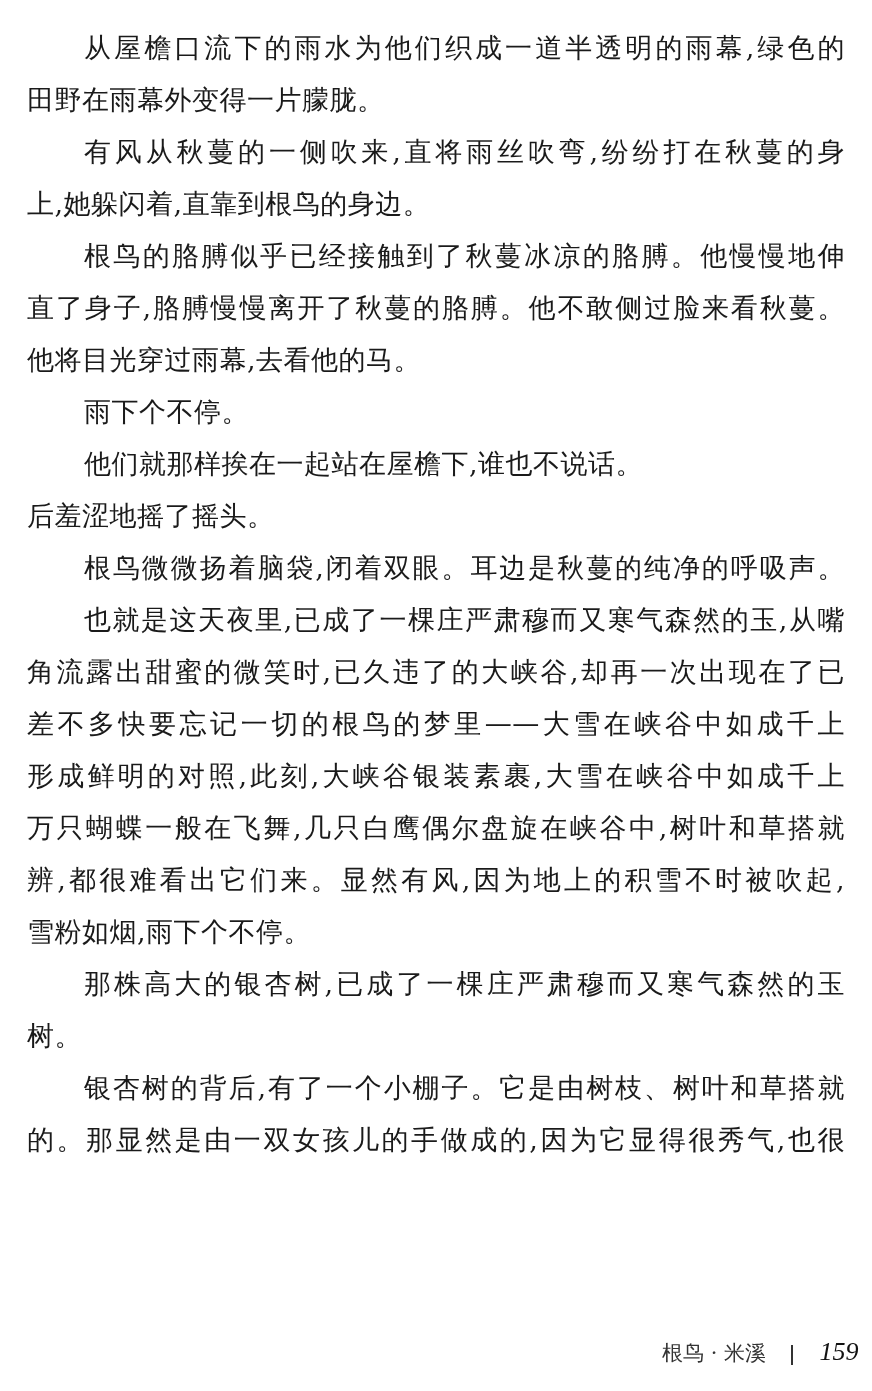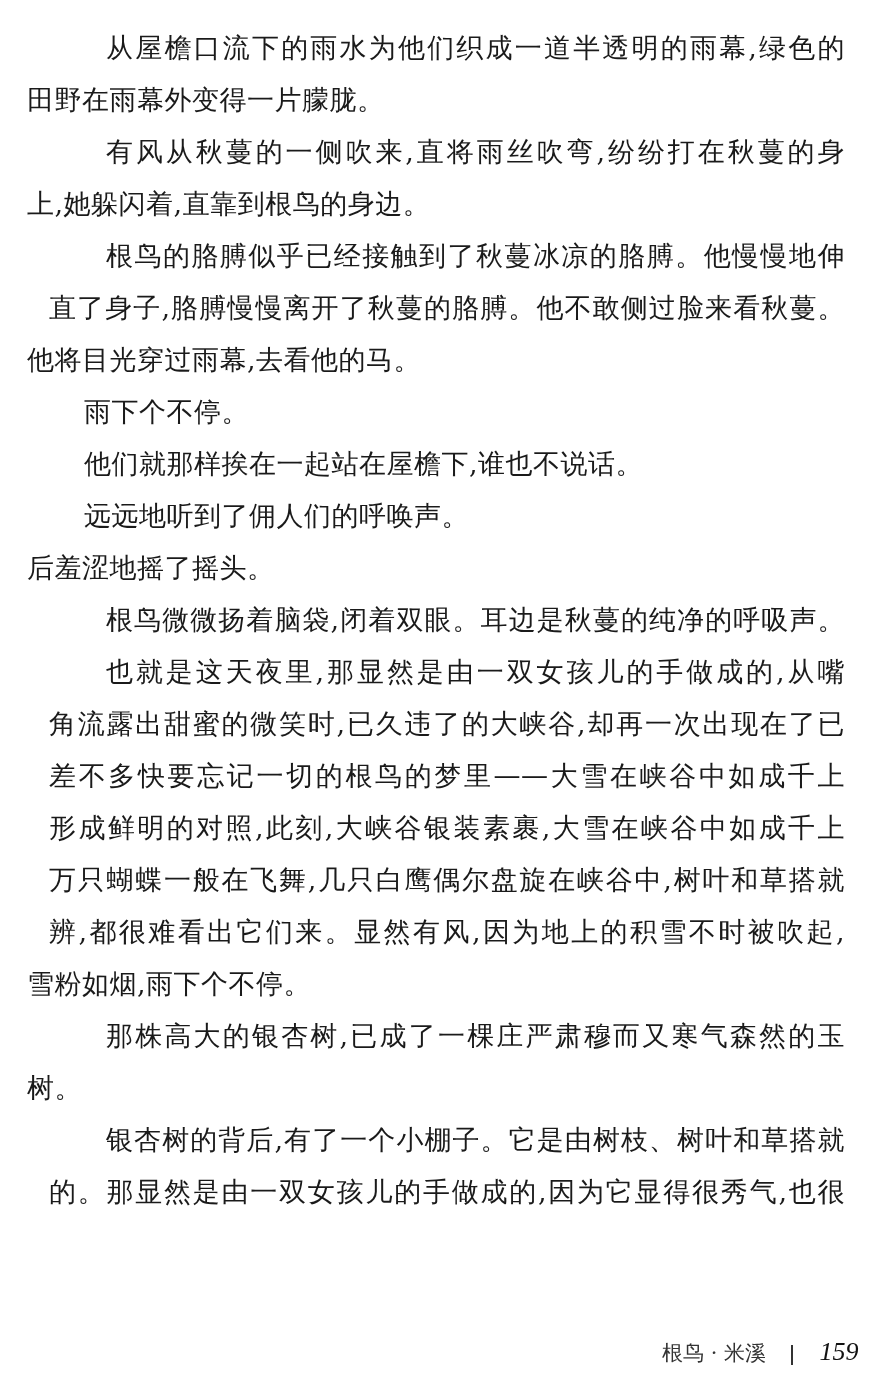--- a/index.html
+++ b/index.html
@@ -27,21 +27,20 @@
     font-size: 27px;
     white-space: nowrap;
     letter-spacing: 0.5px;
   }
   .indent {
     padding-left: 57px;
   }
   .justify {
     text-align: justify;
     text-align-last: justify;
-    margin-left: 22px;
   }
   .footer {
     position: absolute;
     top: 1334px;
     left: 640px;
     height: 36px;
     line-height: 36px;
     font-size: 21px;
     color: #333;
     white-space: nowrap;
@@ -68,24 +67,23 @@
 <div class="page">
   <div class="line indent justify">从屋檐口流下的雨水为他们织成一道半透明的雨幕,绿色的</div>
   <div class="line">田野在雨幕外变得一片朦胧。</div>
   <div class="line indent justify">有风从秋蔓的一侧吹来,直将雨丝吹弯,纷纷打在秋蔓的身</div>
   <div class="line">上,她躲闪着,直靠到根鸟的身边。</div>
   <div class="line indent justify">根鸟的胳膊似乎已经接触到了秋蔓冰凉的胳膊。他慢慢地伸</div>
   <div class="line justify">直了身子,胳膊慢慢离开了秋蔓的胳膊。他不敢侧过脸来看秋蔓。</div>
   <div class="line">他将目光穿过雨幕,去看他的马。</div>
   <div class="line indent">雨下个不停。</div>
   <div class="line indent">他们就那样挨在一起站在屋檐下,谁也不说话。</div>
-  <div class="line indent">远远地听到了佣人们的呼唤声。</div>
   <div class="line">后羞涩地摇了摇头。</div>
   <div class="line indent justify">根鸟微微扬着脑袋,闭着双眼。耳边是秋蔓的纯净的呼吸声。</div>
-  <div class="line indent justify">也就是这天夜里,那显然是由一双女孩儿的手做成的,从嘴</div>
+  <div class="line indent justify">也就是这天夜里,已成了一棵庄严肃穆而又寒气森然的玉,从嘴</div>
   <div class="line justify">角流露出甜蜜的微笑时,已久违了的大峡谷,却再一次出现在了已</div>
   <div class="line justify">差不多快要忘记一切的根鸟的梦里——大雪在峡谷中如成千上</div>
   <div class="line justify">形成鲜明的对照,此刻,大峡谷银装素裹,大雪在峡谷中如成千上</div>
   <div class="line justify">万只蝴蝶一般在飞舞,几只白鹰偶尔盘旋在峡谷中,树叶和草搭就</div>
   <div class="line justify">辨,都很难看出它们来。显然有风,因为地上的积雪不时被吹起,</div>
   <div class="line">雪粉如烟,雨下个不停。</div>
   <div class="line indent justify">那株高大的银杏树,已成了一棵庄严肃穆而又寒气森然的玉</div>
   <div class="line">树。</div>
   <div class="line indent justify">银杏树的背后,有了一个小棚子。它是由树枝、树叶和草搭就</div>
   <div class="line justify">的。那显然是由一双女孩儿的手做成的,因为它显得很秀气,也很</div>

